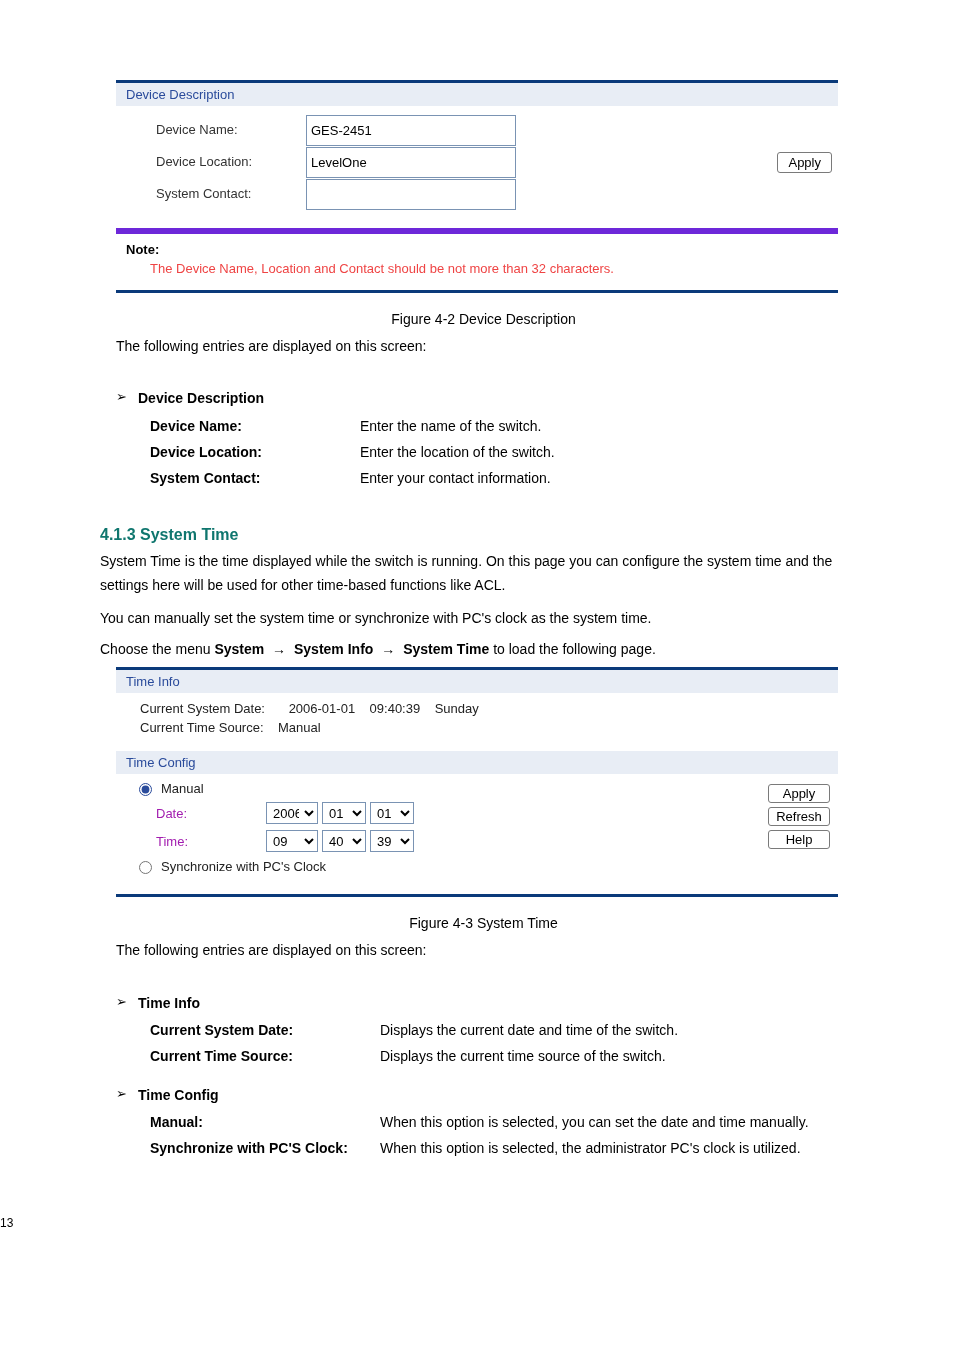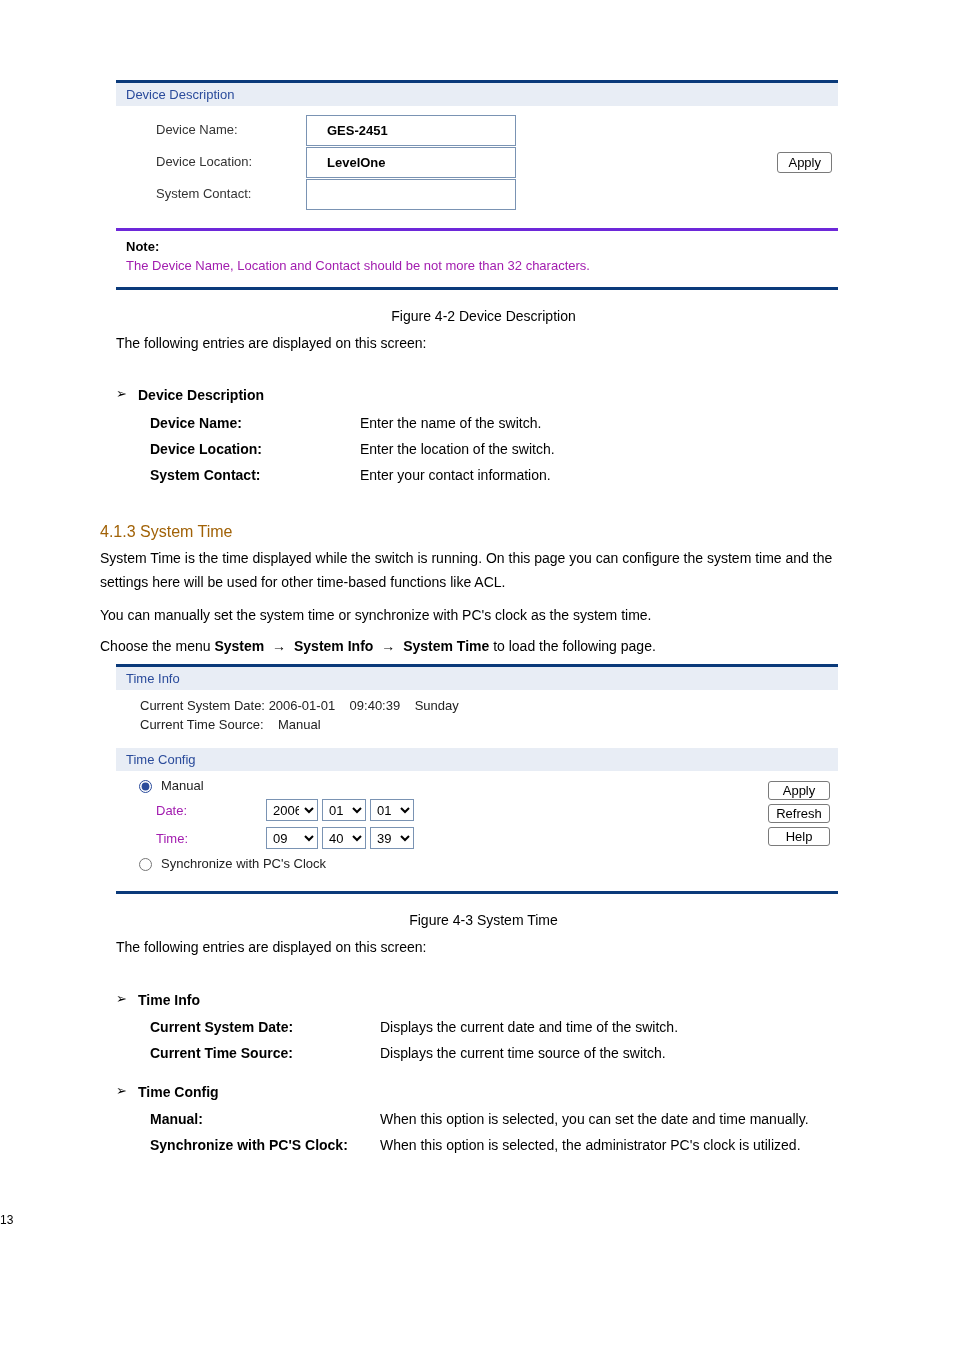--- a/index.html
+++ b/index.html
@@ -33,47 +33,46 @@
     padding: 8px 0 18px 0;
   }
   .desc-labels { width: 190px; padding-left: 40px; color: #333; }
   .desc-labels div { height: 32px; line-height: 32px; }
   .desc-inputs { flex: 1; }
   .desc-inputs div { height: 32px; display: flex; align-items: center; }
   .txtinput {
     border: 1px solid #7a93b3;
     width: 210px;
     height: 31px;
-    padding: 0 20px;
-    font-size: 13px;
-    font-weight: bold;
+    padding: 0 4px;
+    font-size: 13px;
   }
   .apply-col { width: 100px; display:flex; align-items:center; justify-content:flex-end; padding-right:6px;}
   .btn {
     background: #fff;
     border: 1px solid #7a7a7a;
     border-radius: 3px;
     font-size: 13px;
     padding: 2px 10px;
     cursor: pointer;
   }
-  .note-block { padding: 8px 10px 14px 10px; border-top: 3px solid #6d28d9; }
+  .note-block { padding: 8px 10px 14px 10px; border-top: 6px solid #6d28d9; }
   .note-title { font-weight: bold; color: #000; margin-bottom: 4px; }
-  .note-text { color: #a21caf; }
+  .note-text { color: #ef4444; margin-left: 24px; }
 
   .figcap { text-align: center; font-size: 14px; margin: 18px 0 6px 0; padding-left: 13px; }
   .afterfig { margin: 8px 116px 0 116px; line-height: 1.6; }
 
   .bullet-list { margin: 30px 116px 0 116px; }
   .bullet-row { display:flex; align-items:flex-start; margin-bottom: 4px;}
   .bullet-icon { width: 22px; color:#000; font-size: 13px; line-height:1.6;}
   .bullet-body { flex:1; line-height: 1.6; }
   .bullet-label { font-weight: bold; }
 
-  .section-head { margin: 40px 100px 6px 100px; font-weight: normal; color:#a16207; font-size:16px;}
+  .section-head { margin: 40px 100px 6px 100px; font-weight: bold; color:#0f766e; font-size:16px;}
   .section-body { margin: 0 100px; line-height:1.7; }
   .navpath { margin: 10px 100px; }
   .arrow { display:inline-block; padding:0 4px; font-size:14px;}
 
   
   .fig2 {
     margin: 0 116px;
     border-top: 3px solid #0a3a7a;
     border-bottom: 3px solid #0a3a7a;
     font-size: 13px;
@@ -175,21 +174,21 @@
   <span class="arrow">→</span>
   <b>System Time</b>
   <span> to load the following page.</span>
 </div>
 
 <div class="fig2">
   <div class="subhdr">Time Info</div>
   <div class="info-body">
     <div>
       <span>Current System Date:</span>
-      <span style="margin-left:0;">2006-01-01</span>
+      <span style="margin-left:20px;">2006-01-01</span>
       &nbsp;&nbsp;
       <span>09:40:39</span>
       &nbsp;&nbsp;
       <span>Sunday</span>
     </div>
     <div>
       <span>Current Time Source:</span>
       &nbsp;&nbsp;
       <span>Manual</span>
     </div>

